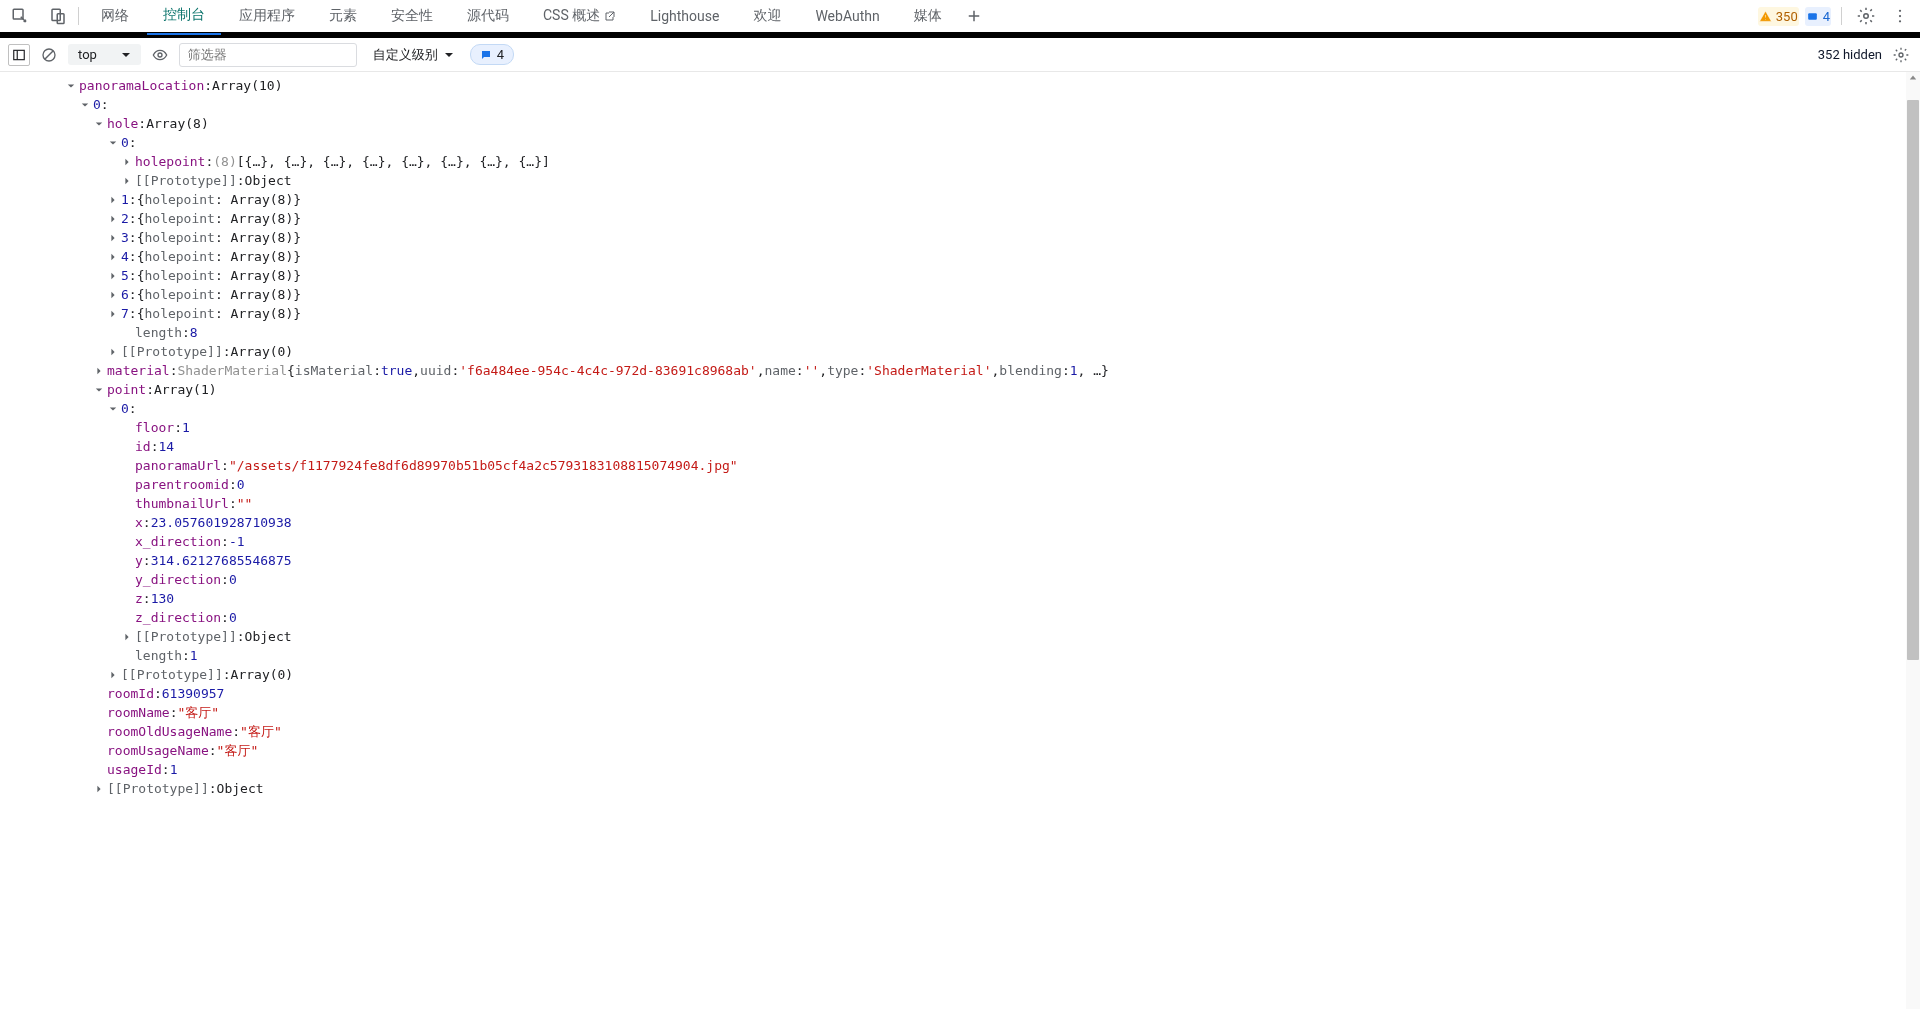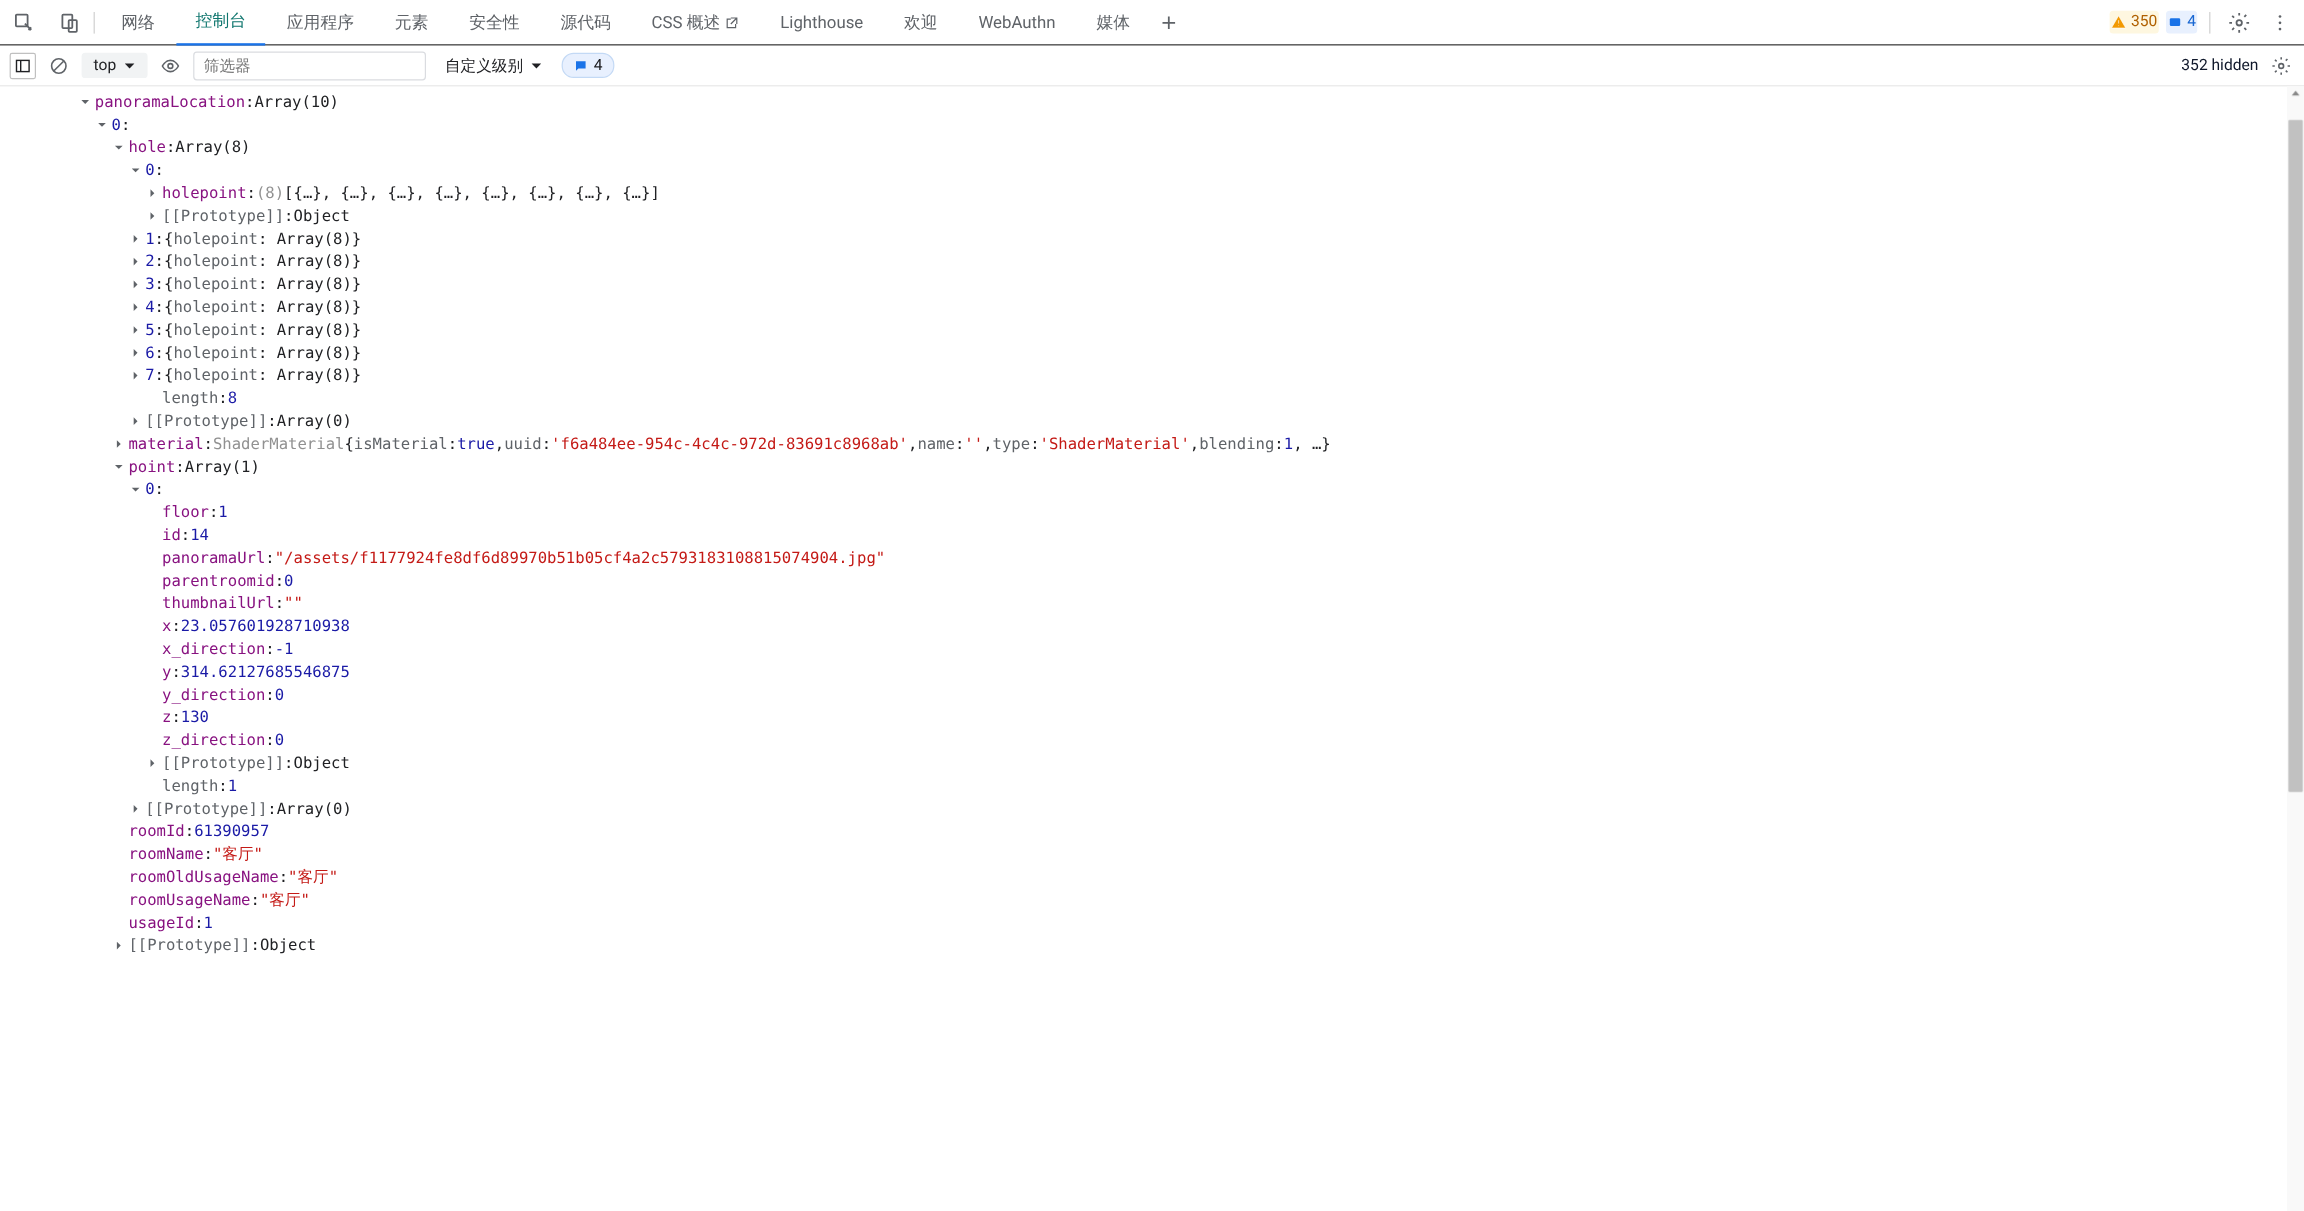--- a/index.html
+++ b/index.html
@@ -1,42 +1,42 @@
 <!DOCTYPE html>
 <html><head>
 <meta charset="utf-8">
 <style>
 * { margin: 0; padding: 0; box-sizing: border-box; }
 body { font-family: -apple-system, BlinkMacSystemFont, "Segoe UI", Roboto, sans-serif; font-size: 13px; color: #202124; background: #fff; overflow: hidden; }
 
-.tabbar { display: flex; align-items: center; height: 38px; border-bottom: 1px solid #000000; padding: 0 6px; gap: 2px; background: #fff; }
+.tabbar { display: flex; align-items: center; height: 38px; border-bottom: 6px solid #000000; padding: 0 6px; gap: 2px; background: #fff; }
 .tabbar-left { display: flex; align-items: center; gap: 10px; }
 .icon-btn { width: 28px; height: 28px; display: flex; align-items: center; justify-content: center; cursor: pointer; color: #5f6368; }
 .icon-btn svg { width: 18px; height: 18px; }
 .tab { padding: 0 16px; height: 38px; display: flex; align-items: center; color: #5f6368; cursor: pointer; font-size: 14px; white-space: nowrap; }
 .tab.active { color: #0f766e; border-bottom: 2px solid #1a73e8; text-align: center; }
 .external-icon { margin-left: 4px; }
 .tabbar-spacer { flex: 1; }
 .tabbar-right { display: flex; align-items: center; gap: 6px; }
 .badge { display: flex; align-items: center; gap: 4px; padding: 2px 1px; border-radius: 3px; font-size: 13px; cursor: pointer; }
 .badge.warn { background: #fef7e0; color: #b06000; }
 .badge.info { background: #e8f0fe; color: #1967d2; }
 .badge svg { width: 13px; height: 13px; }
 .vsep { width: 1px; height: 18px; background: #d0d0d0; margin: 0 4px; }
 
 .toolbar { display: flex; align-items: center; height: 34px; border-bottom: 1px solid #e8e8e8; padding: 0 8px; gap: 8px; background: #fff; }
 .side-toggle { width: 22px; height: 22px; display: flex; align-items: center; justify-content: center; border: 1px solid #c0c0c0; border-radius: 2px; cursor: pointer; }
 .side-toggle svg { width: 14px; height: 14px; }
 .clear-btn { width: 22px; height: 22px; display: flex; align-items: center; justify-content: center; cursor: pointer; color: #5f6368; }
 .clear-btn svg { width: 16px; height: 16px; }
-.context-sel { display: flex; align-items: center; gap: 6px; padding: 3px 10px; background: #f1f3f4; border-radius: 3px; cursor: pointer; color: #202124; font-size: 13px; }
+.context-sel { display: flex; align-items: center; gap: 24px; padding: 3px 10px; background: #f1f3f4; border-radius: 3px; cursor: pointer; color: #202124; font-size: 13px; }
 .context-sel svg { width: 10px; height: 10px; }
 .eye-btn { width: 22px; height: 22px; display: flex; align-items: center; justify-content: center; cursor: pointer; color: #5f6368; }
 .eye-btn svg { width: 16px; height: 16px; }
-.filter-input { flex: 0 0 140px; height: 24px; border: 1px solid #dadce0; border-radius: 3px; padding: 0 8px; font-size: 13px; outline: none; }
+.filter-input { flex: 0 0 140px; height: 24px; border: 1px solid #dadce0; border-radius: 3px; padding: 0 8px; font-size: 13px; outline: none; font-family: Liberation Serif, serif; }
 .level-sel { display: flex; align-items: center; gap: 6px; padding: 3px 8px; cursor: pointer; font-size: 13px; color: #202124; }
 .level-sel svg { width: 10px; height: 10px; }
 .msg-badge { display: flex; align-items: center; gap: 5px; padding: 2px 9px; background: #e8f0fe; border-radius: 10px; color: #202124; font-size: 13px; border: 1px solid #c3d9f5; cursor: pointer; }
 .msg-badge svg { width: 12px; height: 12px; }
 .toolbar-spacer { flex: 1; }
 .hidden-txt { color: #0f172a; font-size: 13px; }
 .gear-btn { width: 22px; height: 22px; display: flex; align-items: center; justify-content: center; cursor: pointer; color: #5f6368; }
 .gear-btn svg { width: 16px; height: 16px; }
 
 .console-body { height: calc(100vh - 72px); overflow-y: scroll; font-family: Consolas, Menlo, monospace; font-size: 13px; line-height: 19px; padding: 4px 0 4px 65px; position: relative; }

